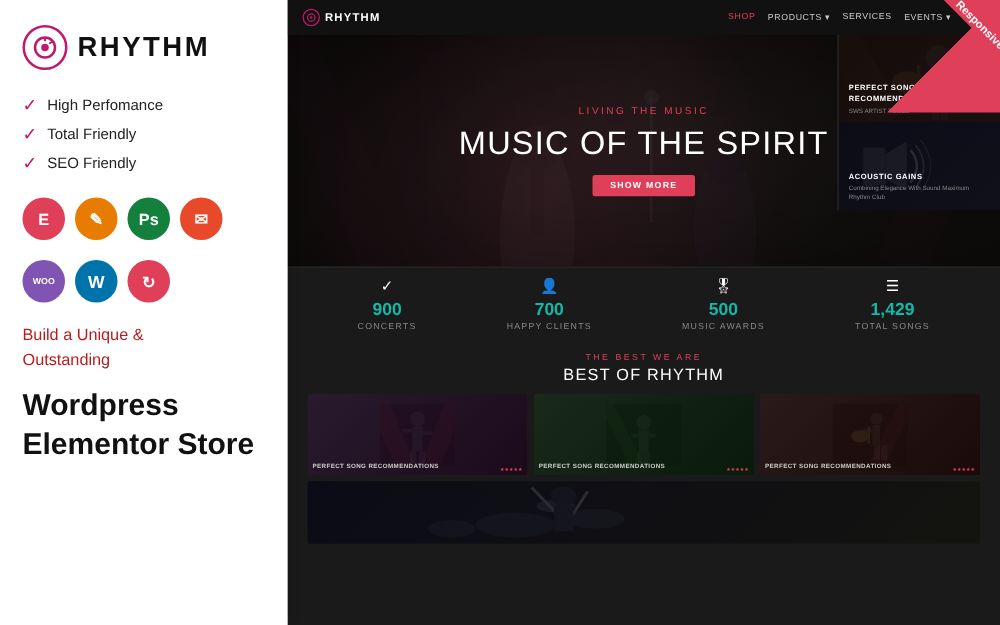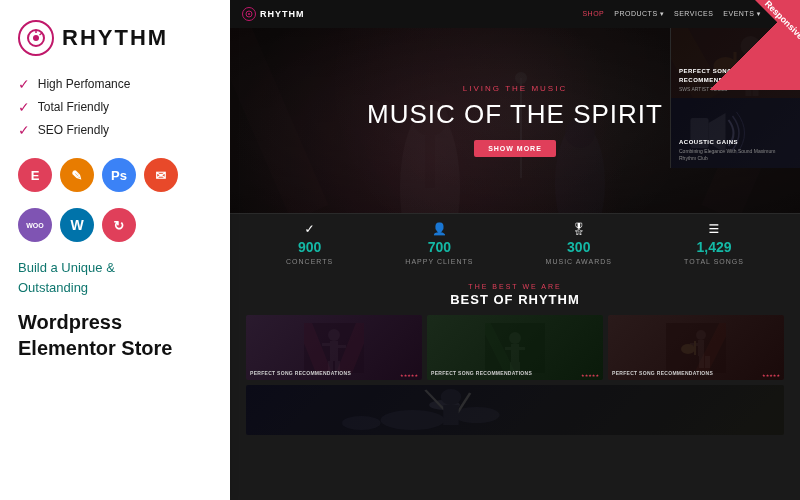--- a/index.html
+++ b/index.html
@@ -87,42 +87,42 @@
       display: flex;
       align-items: center;
       justify-content: center;
       font-size: 13px;
       font-weight: bold;
       color: #fff;
     }
 
     .tech-icon.elementor { background: #e03f5a; }
     .tech-icon.edit { background: #e87c00; }
-    .tech-icon.ps { background: #3b82f6; }
+    .tech-icon.ps { background: #15803d; }
     .tech-icon.mail { background: #e8492a; }
 
     .tech-icons-row2 {
       display: flex;
       gap: 8px;
       align-items: center;
     }
 
     .tech-icon.woo { background: #7f54b3; font-size: 10px; }
     .tech-icon.wp { background: #0073aa; font-size: 14px; }
     .tech-icon.refresh { background: #e03f5a; }
 
     .build-text {
       font-size: 13px;
-      color: #0f766e;
+      color: #b91c1c;
       line-height: 1.5;
       margin-top: 4px;
     }
 
     .wordpress-text {
-      font-size: 20px;
+      font-size: 24px;
       font-weight: 800;
       color: #111;
       line-height: 1.3;
     }
 
     
     .right-panel {
       flex: 1;
       position: relative;
       background: #1a1a1a;
@@ -303,21 +303,21 @@
 
     .best-tag {
       color: #e03f5a;
       font-size: 7px;
       letter-spacing: 2px;
     }
 
     .best-title {
       color: #fff;
       font-size: 13px;
-      font-weight: 700;
+      font-weight: 400;
       margin-top: 2px;
       text-transform: uppercase;
       letter-spacing: 1px;
     }
 
     .thumbnails-grid {
       display: grid;
       grid-template-columns: repeat(3, 1fr);
       gap: 5px;
     }
@@ -515,21 +515,21 @@
         <span class="stat-number">900</span>
         <span class="stat-label">Concerts</span>
       </div>
       <div class="stat-item">
         <span class="stat-icon">👤</span>
         <span class="stat-number">700</span>
         <span class="stat-label">Happy Clients</span>
       </div>
       <div class="stat-item">
         <span class="stat-icon">🎖</span>
-        <span class="stat-number">300</span>
+        <span class="stat-number">500</span>
         <span class="stat-label">Music Awards</span>
       </div>
       <div class="stat-item">
         <span class="stat-icon">☰</span>
         <span class="stat-number">1,429</span>
         <span class="stat-label">Total Songs</span>
       </div>
     </div>
 
     <div class="best-section">

